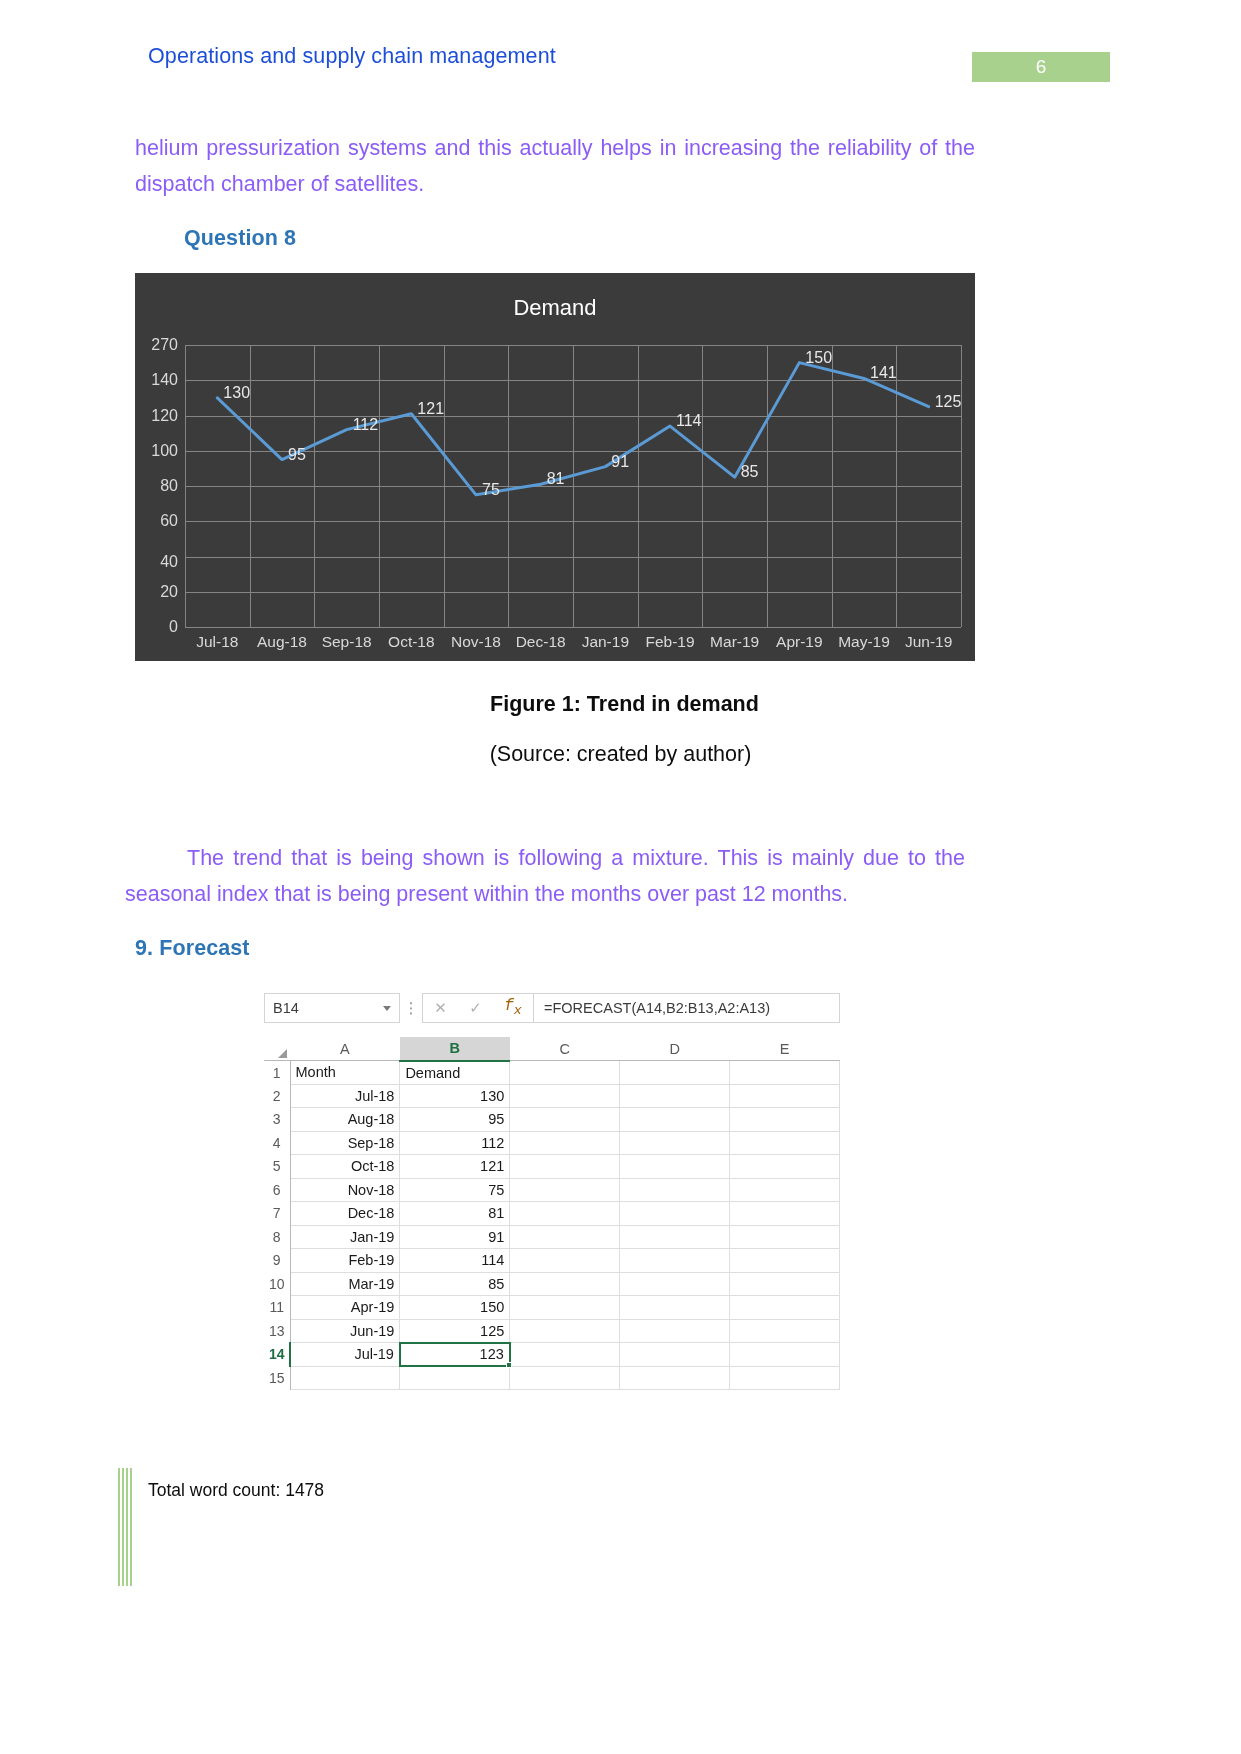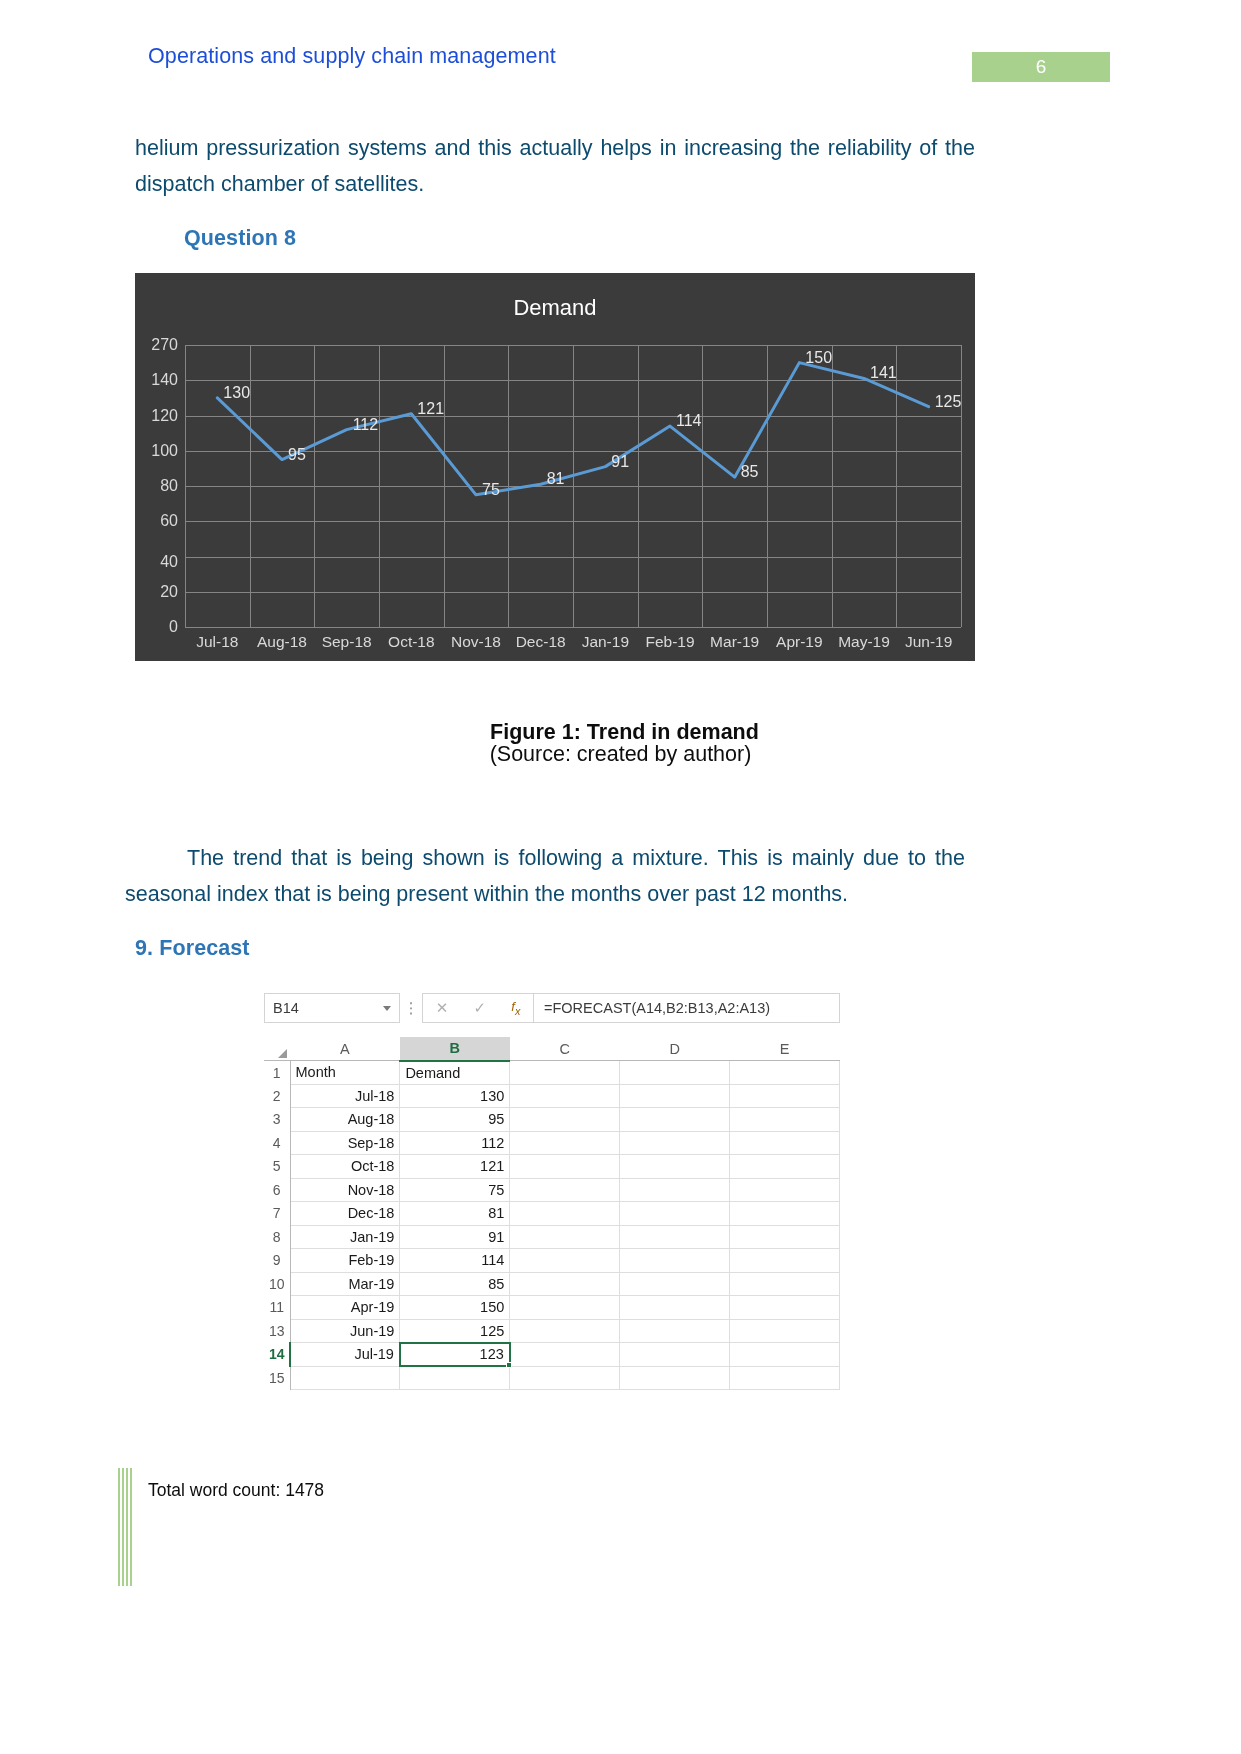--- a/index.html
+++ b/index.html
@@ -29,21 +29,21 @@
     display: flex; align-items: center; justify-content: center;
   }
   .page-badge span { color:#ffffff; font-size: 19px; }
 
   
   .para {
     position: absolute;
     font-size: 21.5px;
     line-height: 36px;
     text-align: justify;
-    color: #0c4a6e;
+    color: #8b5cf6;
   }
   .para-1 { left: 135px; top: 130px; width: 840px; }
   .para-2 { left: 125px; top: 840px; width: 840px; text-indent: 62px; }
 
   .heading-blue {
     position: absolute;
     font-size: 21.5px; font-weight: bold; color: #2e75b6;
     letter-spacing: .1px;
   }
   .h-q8 { left: 142px; top: 226px; margin-left: 42px; }
@@ -81,21 +81,21 @@
     position: absolute; color: #e8e8e8; font-size: 16px; white-space: nowrap;
     transform: translate(6px, -14px);
   }
   .chart-svg { position: absolute; inset: 0; overflow: visible; }
 
   
   .caption {
     position: absolute; left: 0; width: 1241px; text-align: center;
     font-size: 21.5px; color: #0d0d0d;
   }
-  .cap-fig { top: 720px; font-weight: bold; padding-left: 8px; }
+  .cap-fig { top: 692px; font-weight: bold; padding-left: 8px; }
   .cap-src { top: 742px; }
 
   
   .excel {
     position: absolute; left: 264px; top: 993px;
     width: 576px;
   }
   .formula-bar {
     display: flex; align-items: stretch; height: 30px;
     font-size: 14.5px; color: #404040;
@@ -113,21 +113,21 @@
   .fb-dots {
     width: 22px; display:flex; align-items:center; justify-content:center;
     color:#8a8a8a; font-size: 15px; letter-spacing:0;
   }
   .fb-icons {
     width: 112px; border: 1px solid #d4d4d4; background:#ffffff;
     display: flex; align-items: center; justify-content: space-around;
     color: #b0b0b0;
   }
   .fb-icons .ic { font-size: 15px; }
-  .fb-icons .ic.fx { color: #a16207; font-style: italic; font-family: Liberation Sans, sans-serif; font-size: 13px; }
+  .fb-icons .ic.fx { color: #a16207; font-style: italic; font-family: Liberation Mono, monospace; font-size: 16px; }
   .fb-input {
     flex: 1; border: 1px solid #d4d4d4; border-left: none; background:#ffffff;
     display:flex; align-items:center; padding-left: 10px;
     color: #3b3b3b; font-size: 14.5px;
   }
 
   table.grid {
     margin-top: 14px;
     border-collapse: collapse;
     width: 576px;

